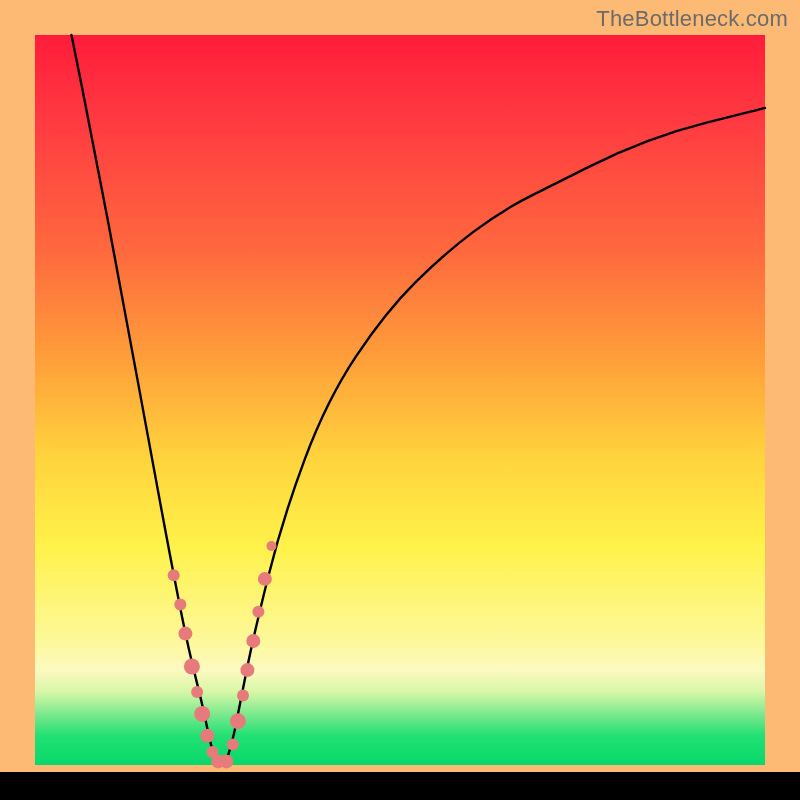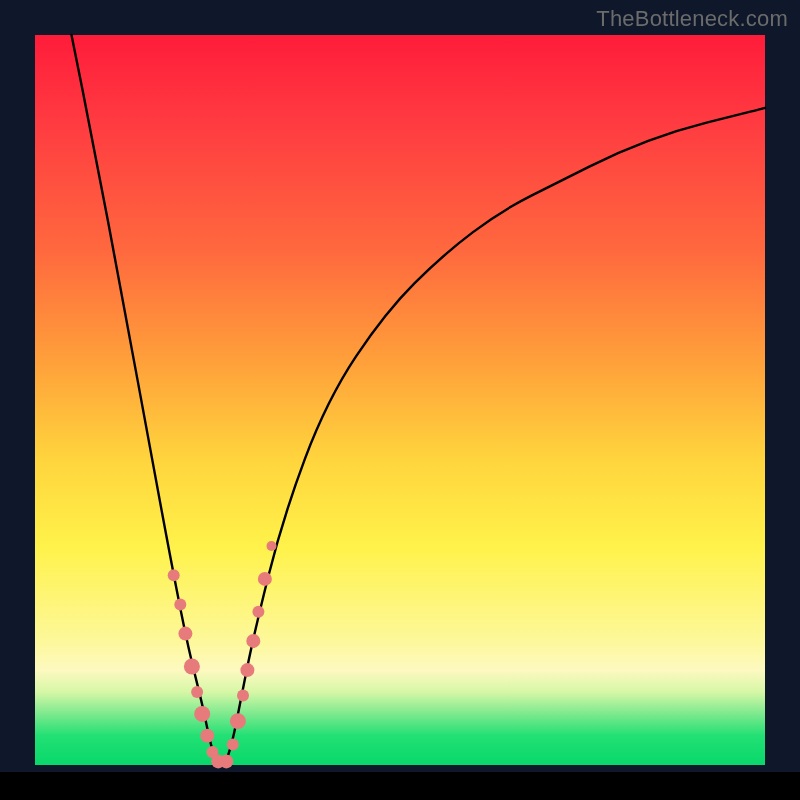--- a/index.html
+++ b/index.html
@@ -10,21 +10,21 @@
     background: #000;
     overflow: hidden;
     font-family: Arial, Helvetica, sans-serif;
   }
   .frame {
     position: absolute;
     top: 0;
     left: 0;
     width: 800px;
     height: 772px;
-    background: #0f172a;
+    background: #fdba74;
   }
   .plot-area {
     position: absolute;
     top: 35px;
     left: 35px;
     width: 730px;
     height: 730px;
     
     background: linear-gradient(
       to bottom,

